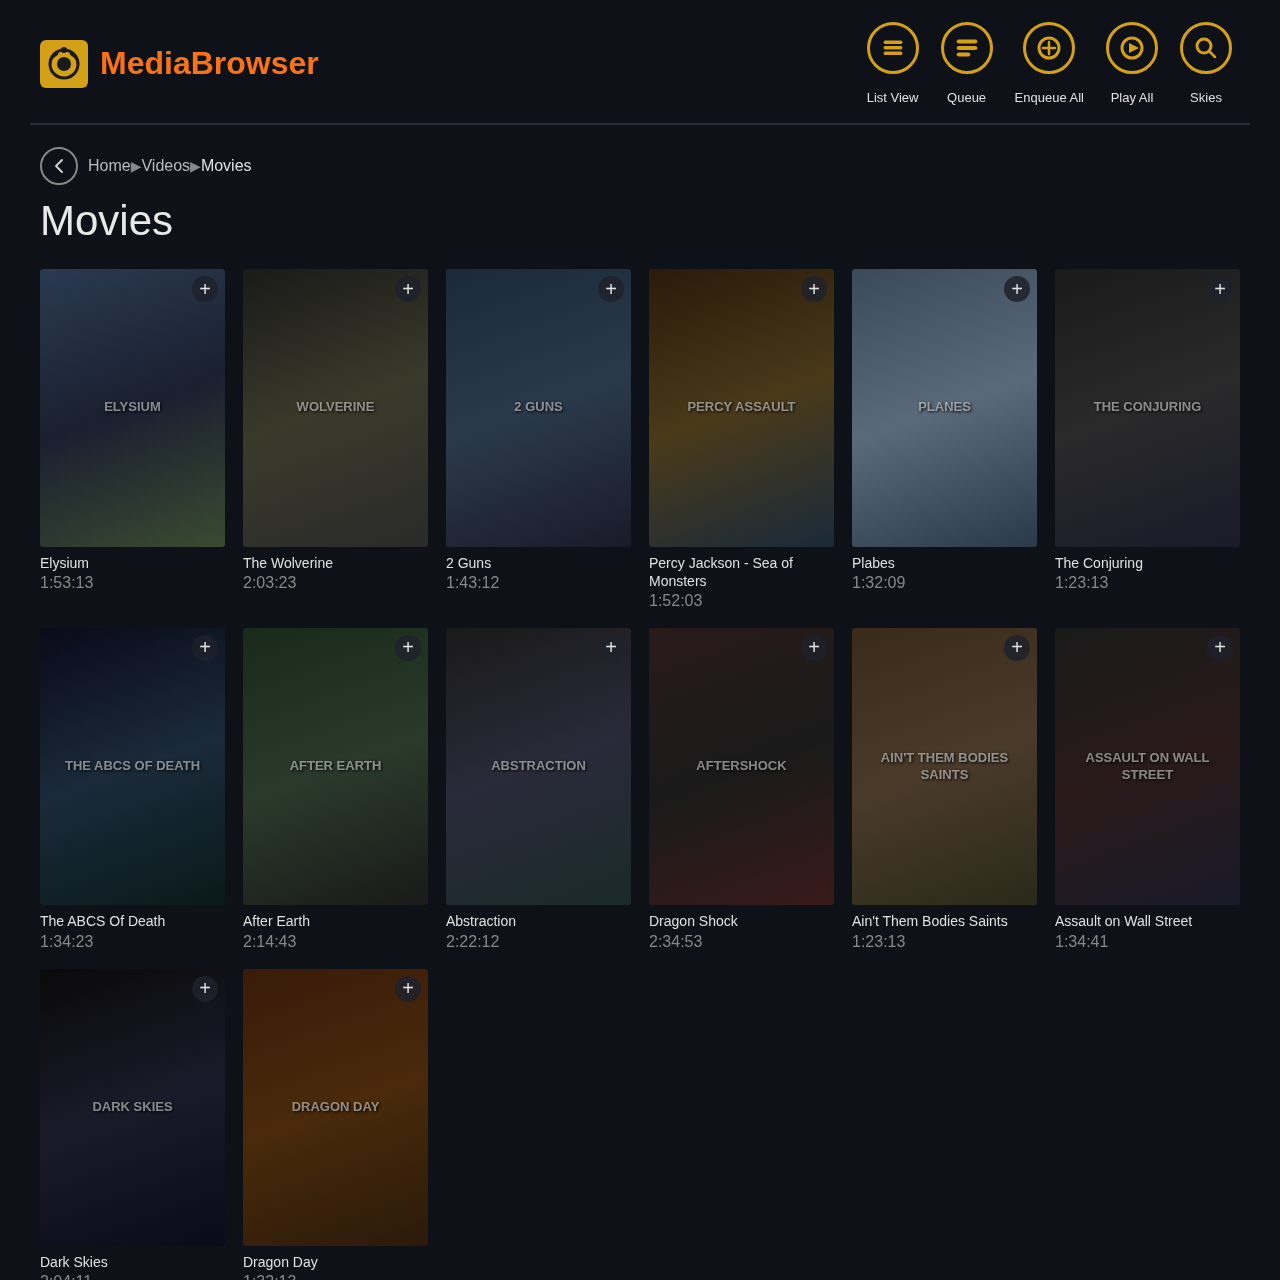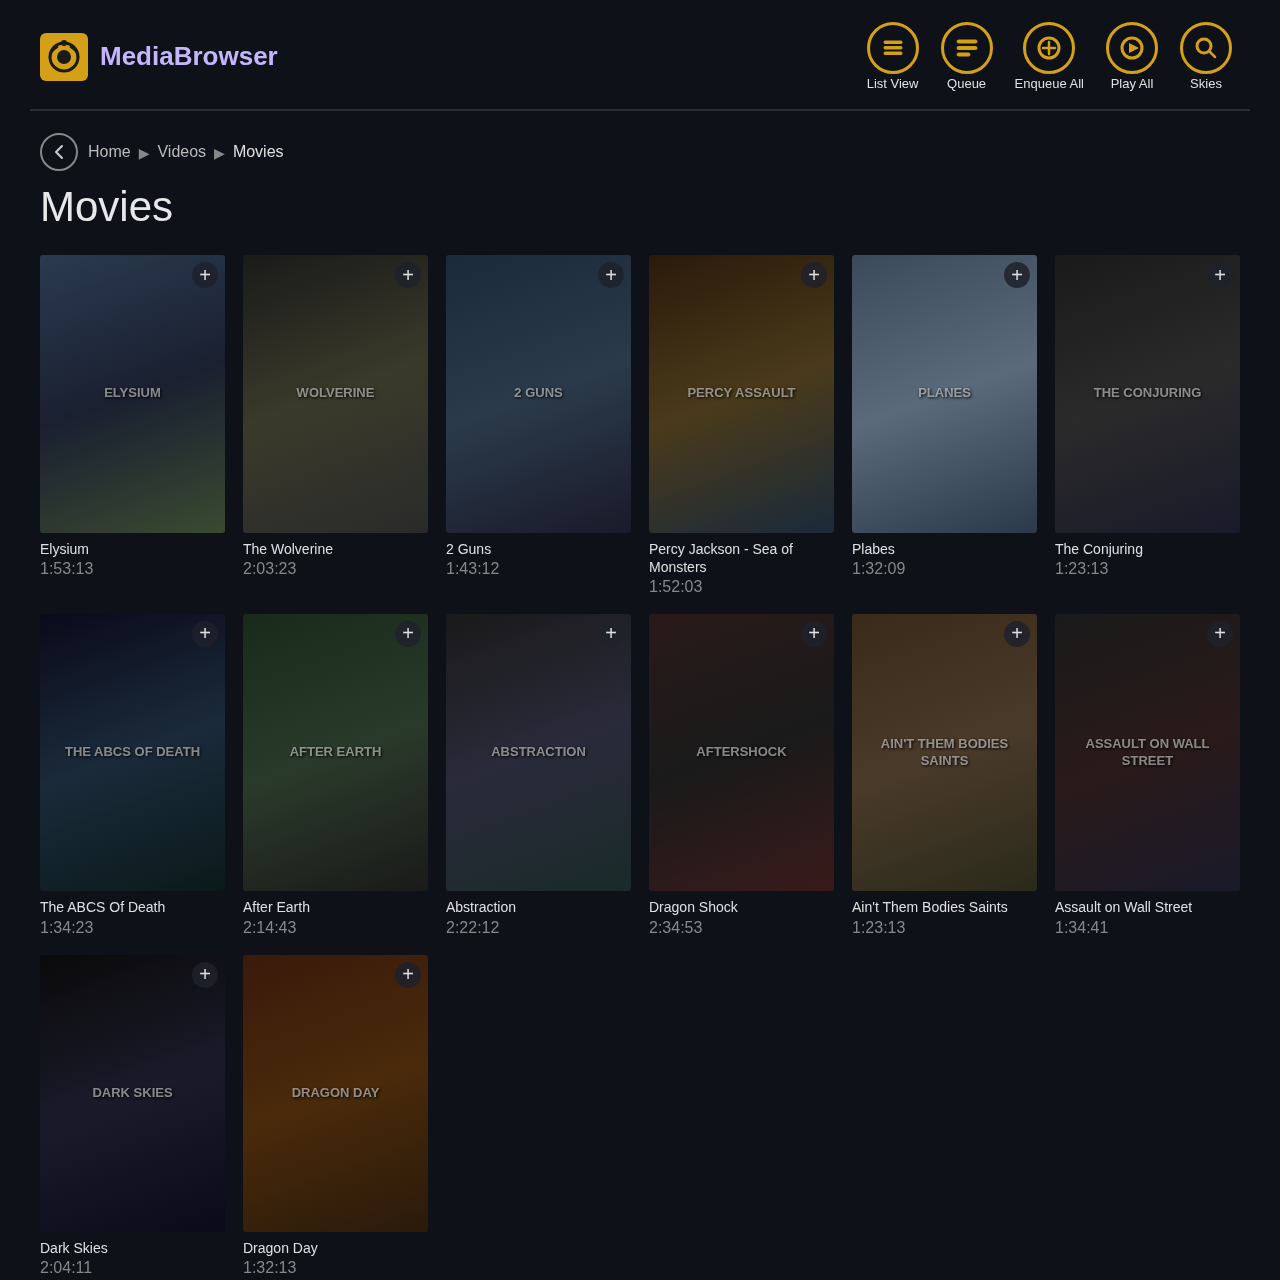--- a/index.html
+++ b/index.html
@@ -23,37 +23,37 @@
     .logo-area {
       display: flex;
       align-items: center;
       gap: 12px;
     }
     .logo-icon {
       width: 48px;
       height: 48px;
     }
     .logo-text {
-      font-size: 26px;
+      font-size: 32px;
       font-weight: 400;
-      color: #c4b5fd;
+      color: #f97316;
     }
     .logo-text span {
       font-weight: 700;
     }
     .toolbar {
       display: flex;
       align-items: center;
       gap: 6px;
     }
     .toolbar-item {
       display: flex;
       flex-direction: column;
       align-items: center;
-      gap: 2px;
+      gap: 16px;
       cursor: pointer;
       padding: 4px 8px;
     }
     .toolbar-item svg circle {
       fill: none;
       stroke: #d4a017;
       stroke-width: 3;
     }
     .toolbar-item svg path, .toolbar-item svg rect, .toolbar-item svg line {
       stroke: #d4a017;
@@ -100,22 +100,22 @@
       background: transparent;
       flex-shrink: 0;
     }
     .back-btn svg {
       fill: #ccc;
     }
     .breadcrumb-text {
       font-size: 16px;
       color: #bbb;
       display: flex;
-      align-items: flex-end;
-      gap: 8px;
+      align-items: center;
+      gap: 0;
     }
     .breadcrumb-text .sep {
       color: #888;
       font-size: 14px;
     }
     .breadcrumb-text .active {
       color: #e0e0e0;
     }
 
     

